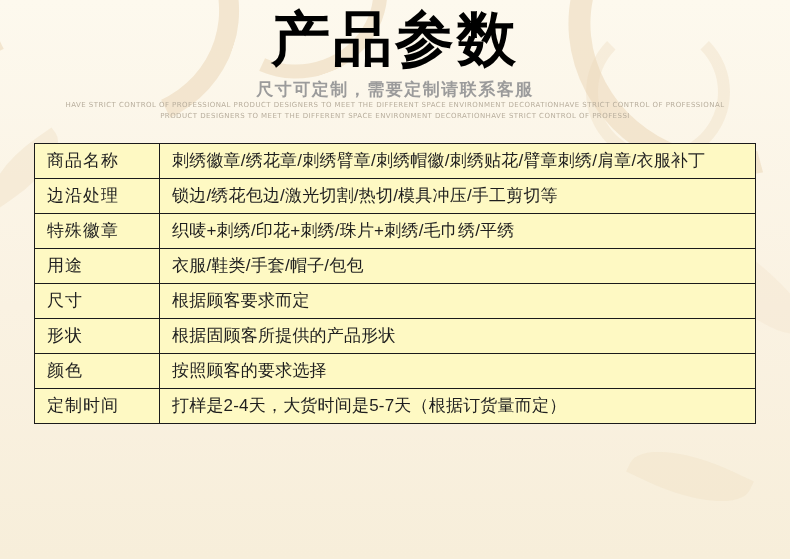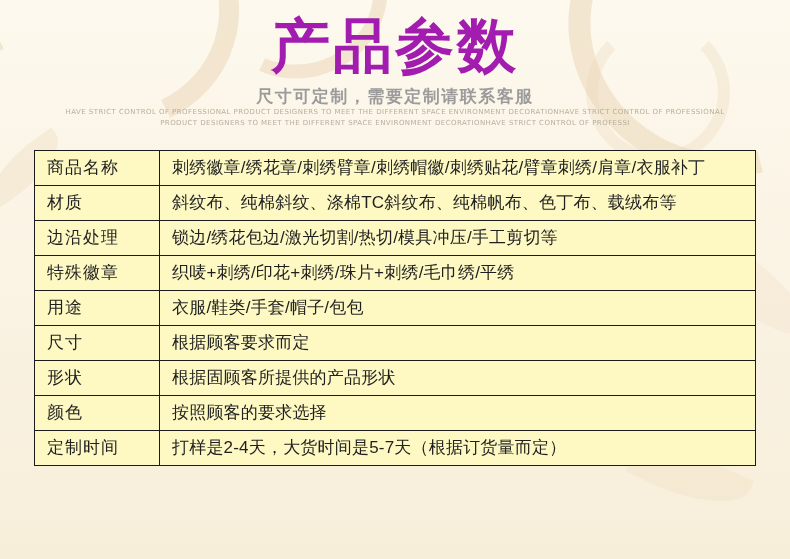--- a/index.html
+++ b/index.html
@@ -18,23 +18,23 @@
   .petal{position:absolute;background:rgba(240,224,196,.55);border-radius:80% 0 80% 0;}
   .petal.p1{width:150px;height:60px;left:60px;top:250px;transform:rotate(40deg);}
   .petal.p2{width:190px;height:70px;left:190px;top:300px;transform:rotate(-18deg);opacity:.8;}
   .petal.p3{width:120px;height:45px;right:40px;bottom:60px;transform:rotate(25deg);opacity:.7;}
   .petal.p4{width:90px;height:36px;left:-20px;top:150px;transform:rotate(-35deg);opacity:.8;}
   .petal.p5{width:140px;height:52px;right:-30px;top:260px;transform:rotate(50deg);opacity:.5;}
 
   
   .header{position:relative;text-align:center;z-index:2;}
   .title{
-    margin-top:0;padding-top:14px;
+    margin-top:0;padding-top:7px;
     font-size:59px;font-weight:bold;letter-spacing:3px;
-    color:#a21caf;line-height:64px;
+    color:#000000;line-height:64px;
   }
   .subtitle{
     margin-top:9px;font-size:17px;letter-spacing:1.5px;color:#9b9b9b;line-height:20px;font-weight:bold;
   }
   .fineprint{
     margin-top:0;color:#b8ae9d;font-size:7px;line-height:11px;letter-spacing:.45px;
     font-family:"DejaVu Sans",sans-serif;
   }
   .fineprint div{white-space:nowrap;}
 
@@ -78,24 +78,20 @@
   </div>
 </div>
 
 <table class="params">
   <tbody>
     <tr>
       <td class="lbl">商品名称</td>
       <td class="val">刺绣徽章/绣花章/刺绣臂章/刺绣帽徽/刺绣贴花/臂章刺绣/肩章/衣服补丁</td>
     </tr>
     <tr>
-      <td class="lbl">材质</td>
-      <td class="val">斜纹布、纯棉斜纹、涤棉TC斜纹布、纯棉帆布、色丁布、载绒布等</td>
-    </tr>
-    <tr>
       <td class="lbl">边沿处理</td>
       <td class="val">锁边/绣花包边/激光切割/热切/模具冲压/手工剪切等</td>
     </tr>
     <tr>
       <td class="lbl">特殊徽章</td>
       <td class="val">织唛+刺绣/印花+刺绣/珠片+刺绣/毛巾绣/平绣</td>
     </tr>
     <tr>
       <td class="lbl">用途</td>
       <td class="val">衣服/鞋类/手套/帽子/包包</td>

